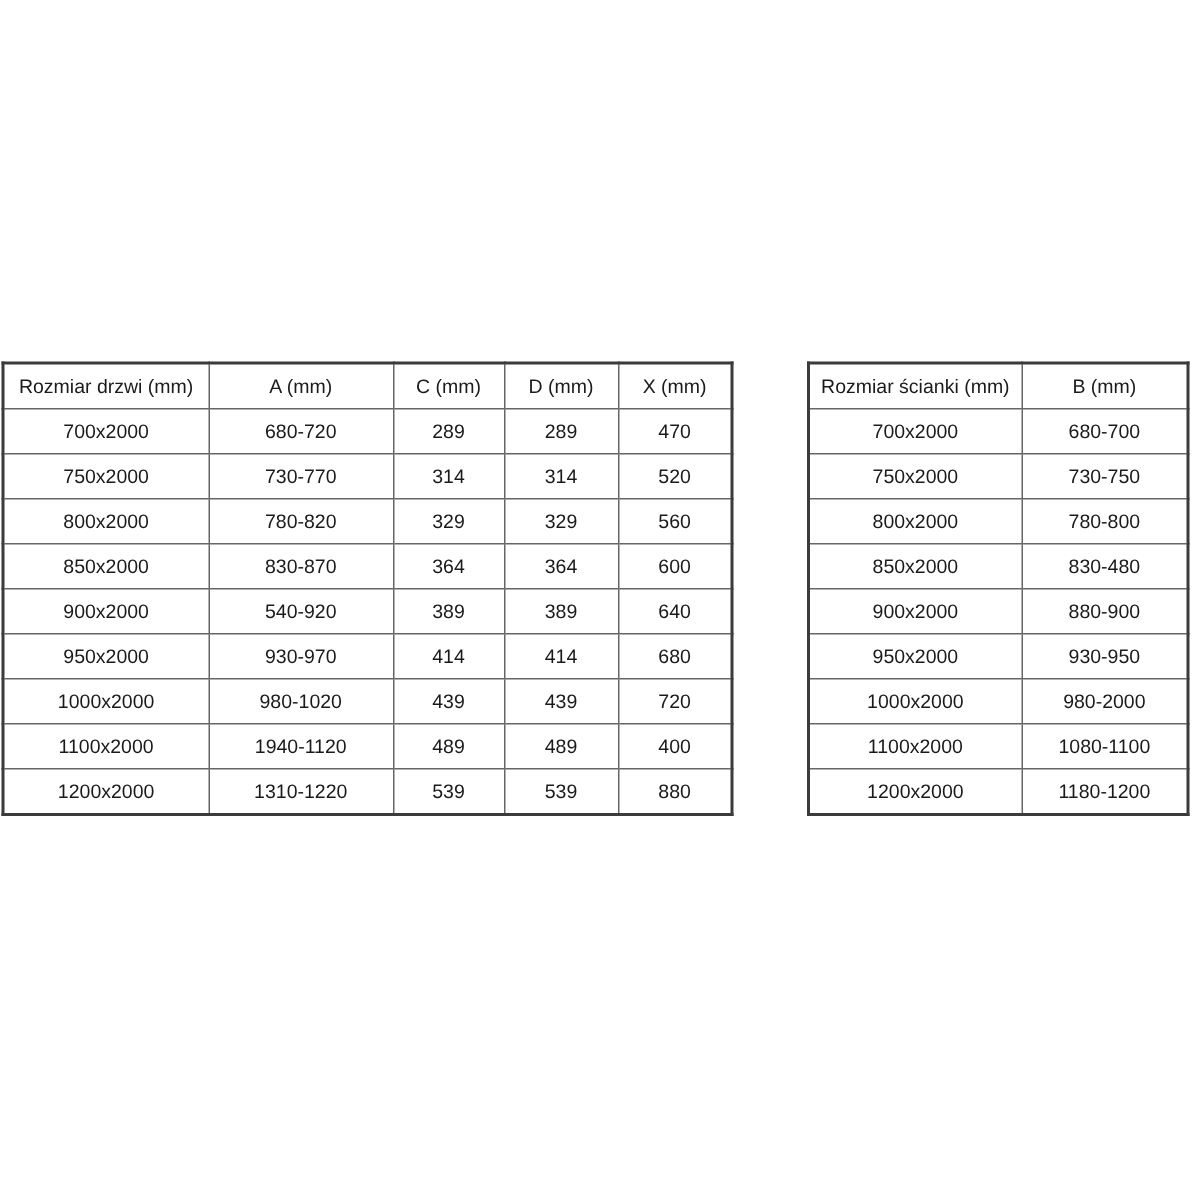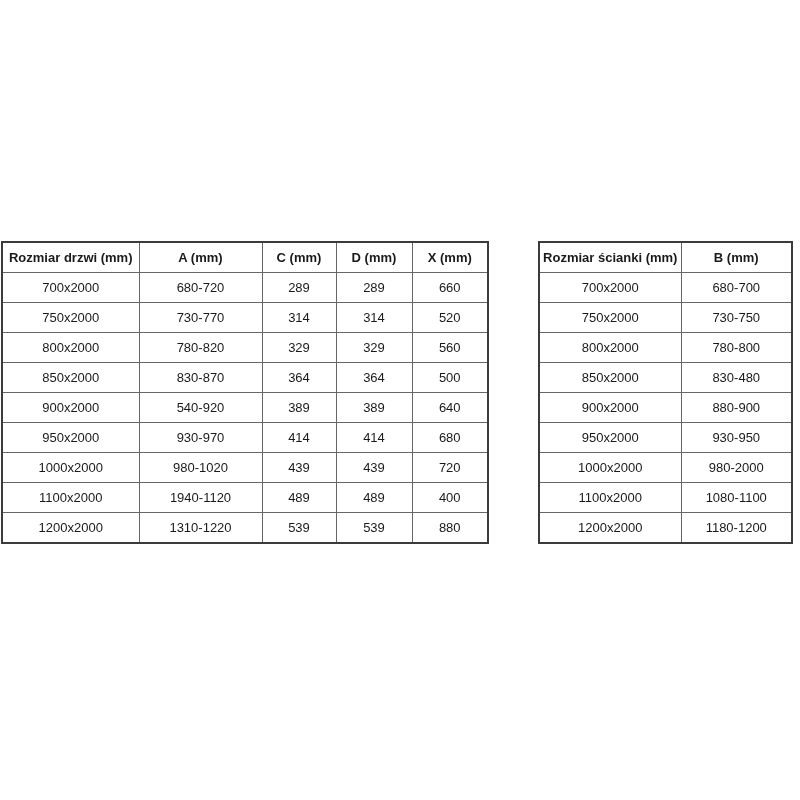--- a/index.html
+++ b/index.html
@@ -27,21 +27,21 @@
     height: 29px;
     padding: 0 2px;
     text-align: center;
     vertical-align: middle;
     font-size: 13px;
     white-space: nowrap;
     overflow: hidden;
     color: #1a1a1a;
   }
   .spec-table th {
-    font-weight: bold;
+    font-weight: normal;
   }
   #doors-table {
     left: 1px;
     top: 241px;
     width: 486px;
   }
   #wall-table {
     left: 538px;
     top: 241px;
     width: 253px;
@@ -66,42 +66,42 @@
       <th>D (mm)</th>
       <th>X (mm)</th>
     </tr>
   </thead>
   <tbody>
       <tr>
         <td>700x2000</td>
         <td>680-720</td>
         <td>289</td>
         <td>289</td>
-        <td>660</td>
+        <td>470</td>
       </tr>
       <tr>
         <td>750x2000</td>
         <td>730-770</td>
         <td>314</td>
         <td>314</td>
         <td>520</td>
       </tr>
       <tr>
         <td>800x2000</td>
         <td>780-820</td>
         <td>329</td>
         <td>329</td>
         <td>560</td>
       </tr>
       <tr>
         <td>850x2000</td>
         <td>830-870</td>
         <td>364</td>
         <td>364</td>
-        <td>500</td>
+        <td>600</td>
       </tr>
       <tr>
         <td>900x2000</td>
         <td>540-920</td>
         <td>389</td>
         <td>389</td>
         <td>640</td>
       </tr>
       <tr>
         <td>950x2000</td>

